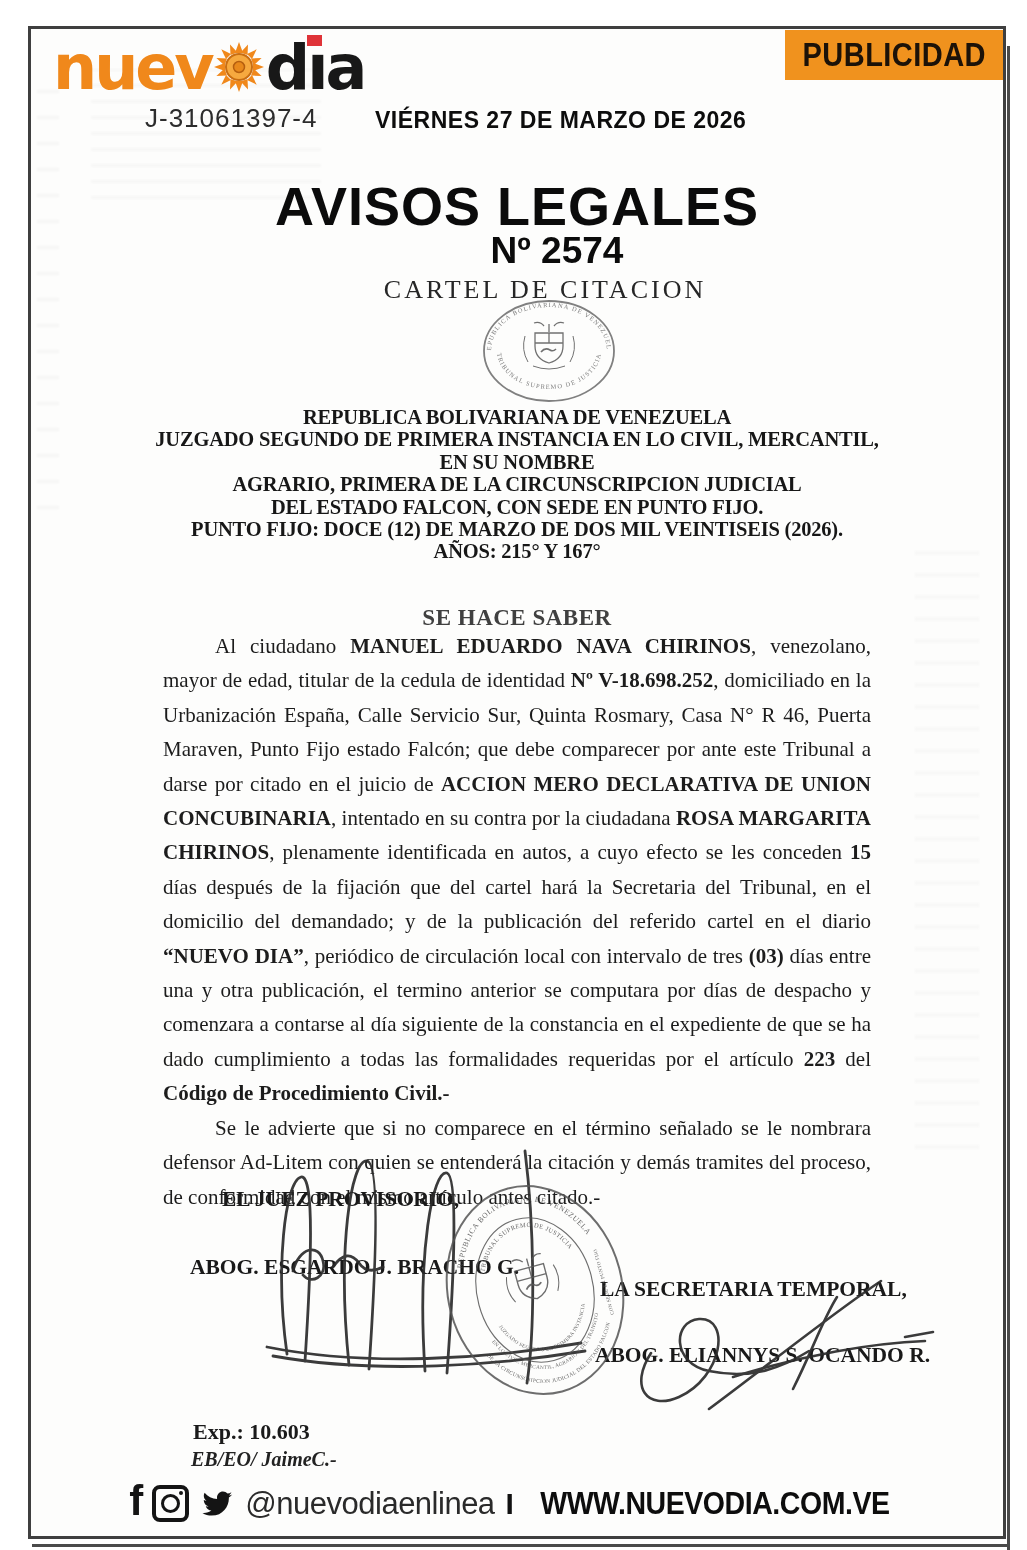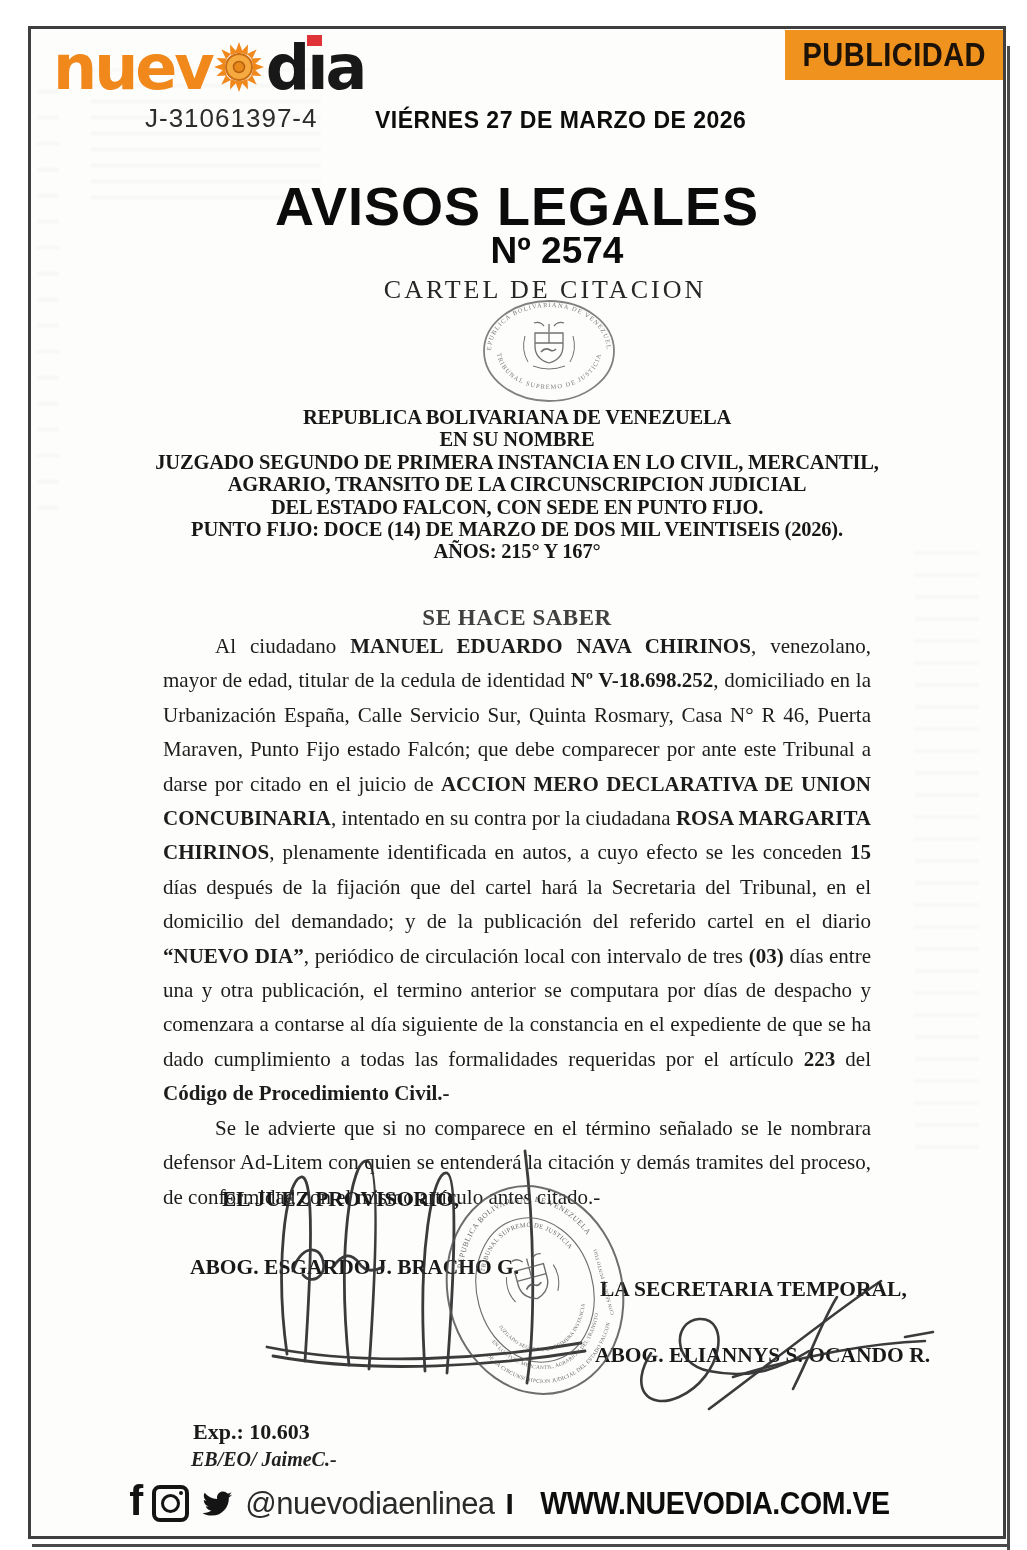--- a/index.html
+++ b/index.html
@@ -149,25 +149,25 @@
       <path d="M -14,-7 h28 M 0,-17 v10"></path>
       <path d="M -8,2 q4,-5 9,-2 q3,2 6,-1" stroke-width="1.6"></path>
       <path d="M -5,-24 q-4,-5 -10,-3 M 5,-24 q4,-5 10,-3 M 0,-26 v8"></path>
       <path d="M -21,12 q-7,-12 -3,-26 M 21,12 q7,-12 3,-26" stroke-width="1"></path>
       <path d="M -16,16 q16,6 32,0" stroke-width="1"></path>
     </g>
   </svg>
 
   <div class="court">
       <div>REPUBLICA BOLIVARIANA DE VENEZUELA</div>
+      <div>JUZGADO SEGUNDO DE PRIMERA INSTANCIA EN LO CIVIL, MERCANTIL,</div>
       <div>EN SU NOMBRE</div>
-      <div>JUZGADO SEGUNDO DE PRIMERA INSTANCIA EN LO CIVIL, MERCANTIL,</div>
-      <div>AGRARIO, TRANSITO DE LA CIRCUNSCRIPCION JUDICIAL</div>
+      <div>AGRARIO, PRIMERA DE LA CIRCUNSCRIPCION JUDICIAL</div>
       <div>DEL ESTADO FALCON, CON SEDE EN PUNTO FIJO.</div>
-      <div>PUNTO FIJO: DOCE (14) DE MARZO DE DOS MIL VEINTISEIS (2026).</div>
+      <div>PUNTO FIJO: DOCE (12) DE MARZO DE DOS MIL VEINTISEIS (2026).</div>
       <div>AÑOS: 215° Y 167°</div>
     </div>
 
   <div class="saber">SE HACE SABER</div>
 
   <div class="bodytext">
     <p><span>Al ciudadano </span><span class="seg-b">MANUEL EDUARDO NAVA CHIRINOS</span><span>, venezolano, mayor de edad, titular de la cedula de identidad </span><span class="seg-b">Nº V-18.698.252</span><span>, domiciliado en la Urbanización España, Calle Servicio Sur, Quinta Rosmary, Casa N° R 46, Puerta Maraven, Punto Fijo estado Falcón; que debe comparecer por ante este Tribunal a darse por citado en el juicio de </span><span class="seg-b">ACCION MERO DECLARATIVA DE UNION CONCUBINARIA</span><span>, intentado en su contra por la ciudadana </span><span class="seg-b">ROSA MARGARITA CHIRINOS</span><span>, plenamente identificada en autos, a cuyo efecto se les conceden </span><span class="seg-b">15</span><span> días después de la fijación que del cartel hará la Secretaria del Tribunal, en el domicilio del demandado; y de la publicación del referido cartel en el diario </span><span class="seg-b">“NUEVO DIA”</span><span>, periódico de circulación local con intervalo de tres </span><span class="seg-b">(03)</span><span> días entre una y otra publicación, el termino anterior se computara por días de despacho y comenzara a contarse al día siguiente de la constancia en el expediente de que se ha dado cumplimiento a todas las formalidades requeridas por el artículo </span><span class="seg-b">223</span><span> del </span><span class="seg-b">Código de Procedimiento Civil.-</span></p>
     <p><span>Se le advierte que si no comparece en el término señalado se le nombrara defensor Ad-Litem con quien se entenderá la citación y demás tramites del proceso, de conformidad con el mismo artículo antes citado.-</span></p>
   </div>
 

